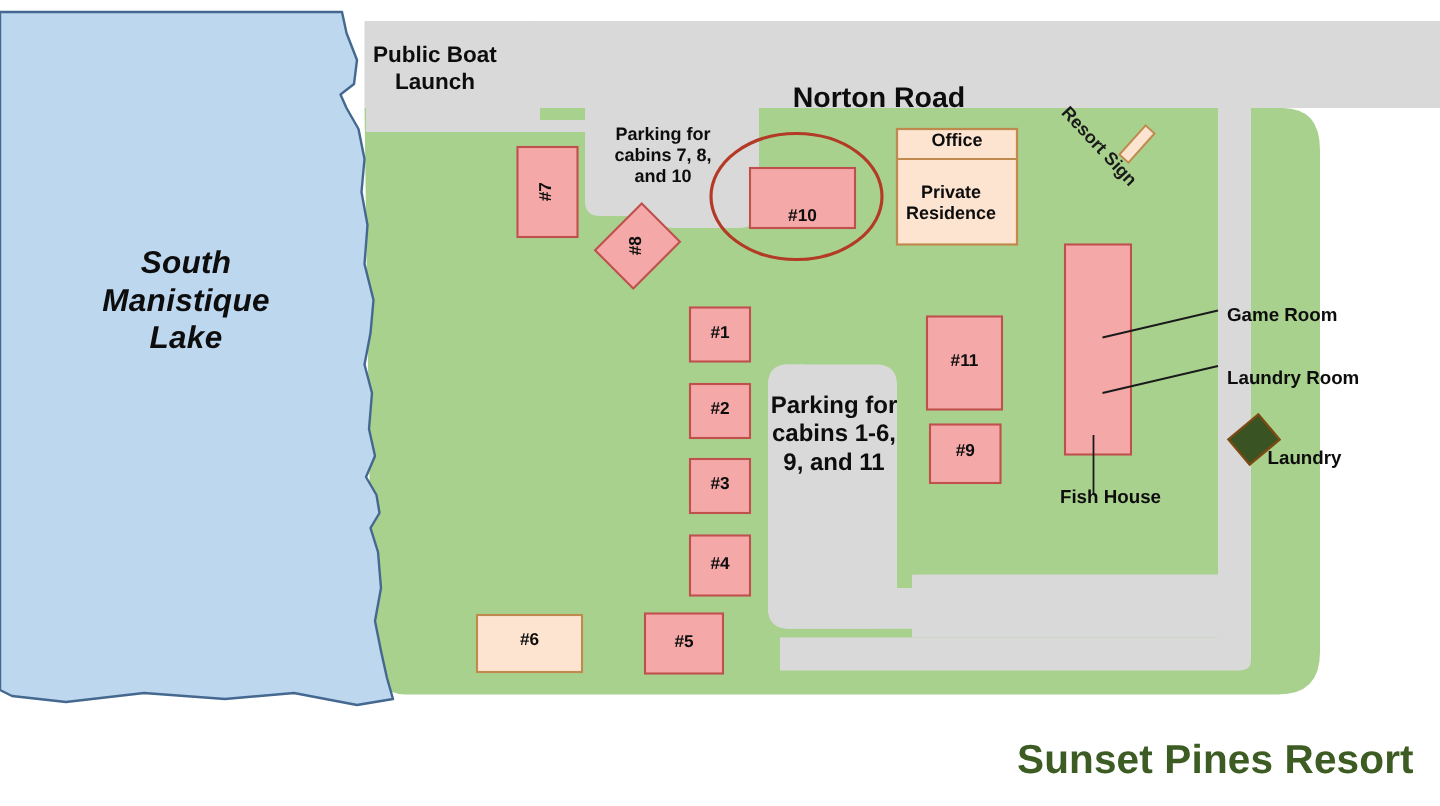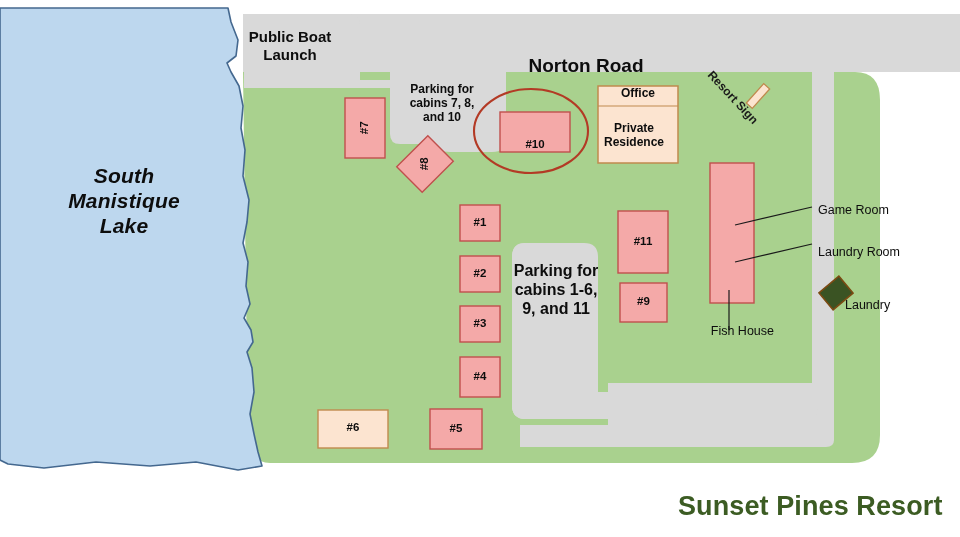--- a/index.html
+++ b/index.html
@@ -62,21 +62,21 @@
   }
   .cabin-num {
     font-weight: bold;
     font-size: 11.5px;
   }
   .bldg-label {
     font-weight: bold;
     font-size: 12px;
   }
   .callout {
-    font-weight: normal;
+    font-weight: bold;
     font-size: 12.5px;
   }
   .sign-label {
     font-weight: bold;
     font-size: 12px;
     color: #1a1a1a;
   }
   .resort-title {
     font-weight: bold;
     font-size: 27px;

